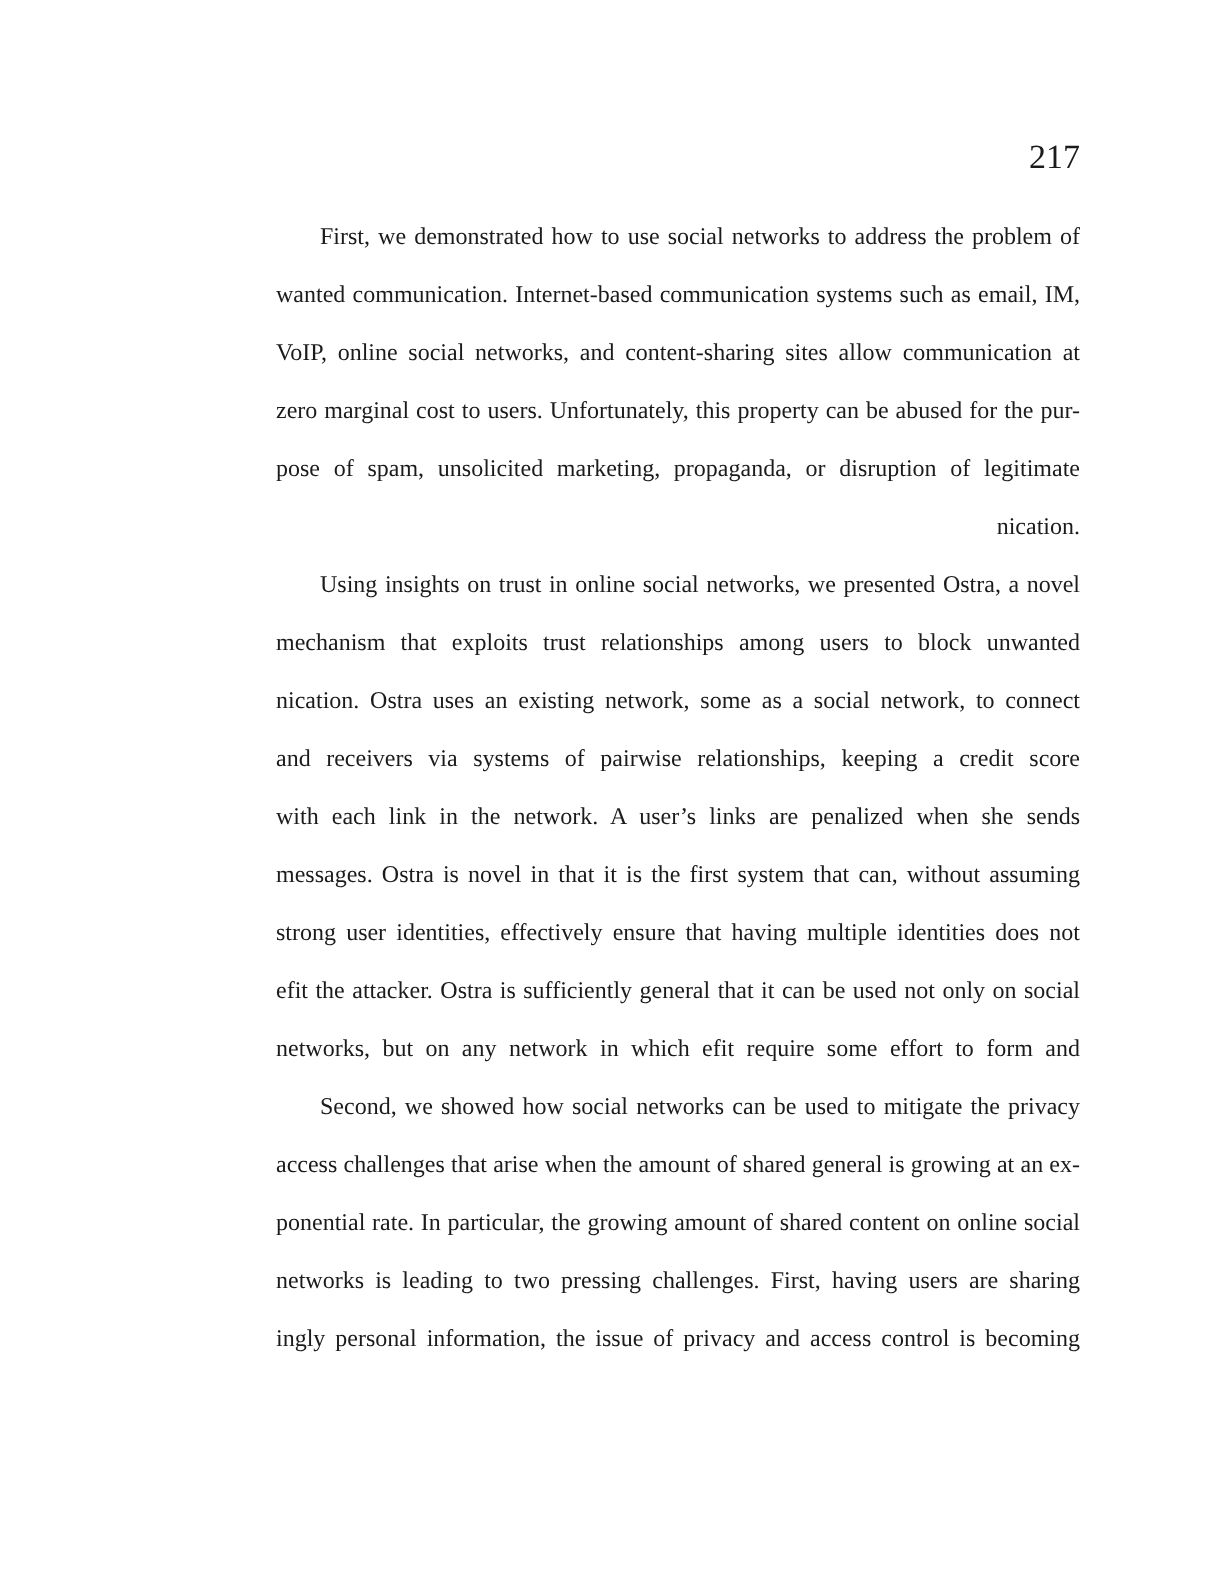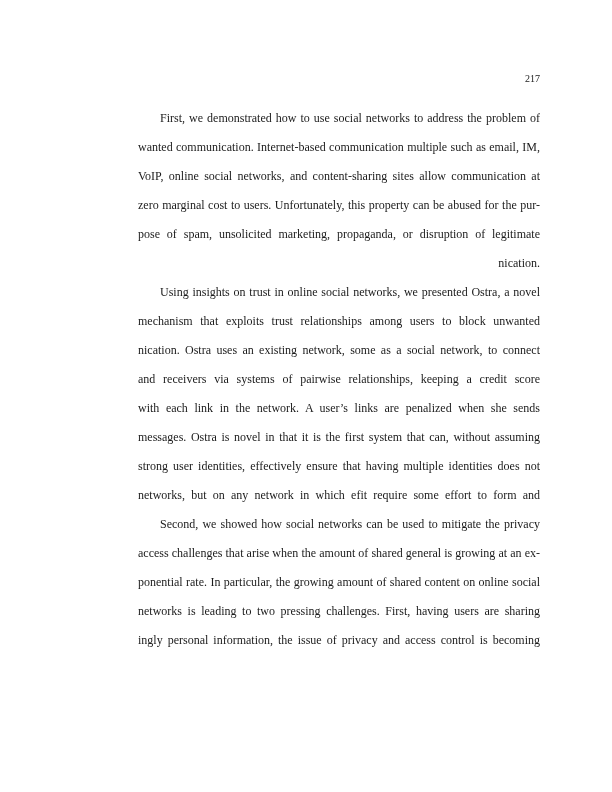--- a/index.html
+++ b/index.html
@@ -13,21 +13,21 @@
     height: 792px;
     background: #ffffff;
     font-family: "Liberation Serif", "DejaVu Serif", serif;
     color: #1b1b1b;
     overflow: hidden;
   }
   .page-number {
     position: absolute;
     top: 72px;
     right: 72px;
-    font-size: 10px;
+    font-size: 17px;
     line-height: 14px;
     text-align: left;
   }
   .text-block {
     position: absolute;
     left: 100px;
     top: 104px;
     width: 440px;
     font-size: 12px;
   }
@@ -57,34 +57,35 @@
   }
 </style>
 </head>
 <body>
 
 <div class="page">
   <div class="page-number">217</div>
   <div class="text-block" id="paragraphs-container">
       <div class="paragraph">
         <div class="line j indent">First, we demonstrated how to use social networks to address the problem of un-</div>
-        <div class="line j">wanted communication.  Internet-based communication multiple such as email, IM,</div>
+        <div class="line j">wanted communication.  Internet-based communication systems such as email, IM,</div>
         <div class="line j">VoIP, online social networks, and content-sharing sites allow communication at near</div>
         <div class="line j">zero marginal cost to users.  Unfortunately, this property can be abused for the pur-</div>
         <div class="line j">pose of spam, unsolicited marketing, propaganda, or disruption of legitimate commu-</div>
         <div class="line">nication.</div>
       </div>
       <div class="paragraph">
         <div class="line j indent">Using insights on trust in online social networks, we presented Ostra, a novel</div>
         <div class="line j">mechanism that exploits trust relationships among users to block unwanted commu-</div>
         <div class="line j">nication. Ostra uses an existing network, some as a social network, to connect senders</div>
         <div class="line j">and receivers via systems of pairwise relationships, keeping a credit score associated</div>
         <div class="line j">with each link in the network. A user’s links are penalized when she sends unwanted</div>
         <div class="line j">messages.  Ostra is novel in that it is the first system that can, without assuming</div>
         <div class="line j">strong user identities, effectively ensure that having multiple identities does not ben-</div>
+        <div class="line j">efit the attacker.  Ostra is sufficiently general that it can be used not only on social</div>
         <div class="line j">networks, but on any network in which efit require some effort to form and maintain.</div>
       </div>
       <div class="paragraph">
         <div class="line j indent">Second, we showed how social networks can be used to mitigate the privacy and</div>
         <div class="line j">access challenges that arise when the amount of shared general is growing at an ex-</div>
         <div class="line j">ponential rate. In particular, the growing amount of shared content on online social</div>
         <div class="line j">networks is leading to two pressing challenges. First, having users are sharing increas-</div>
         <div class="line j">ingly personal information, the issue of privacy and access control is becoming more</div>
       </div>
     </div>

